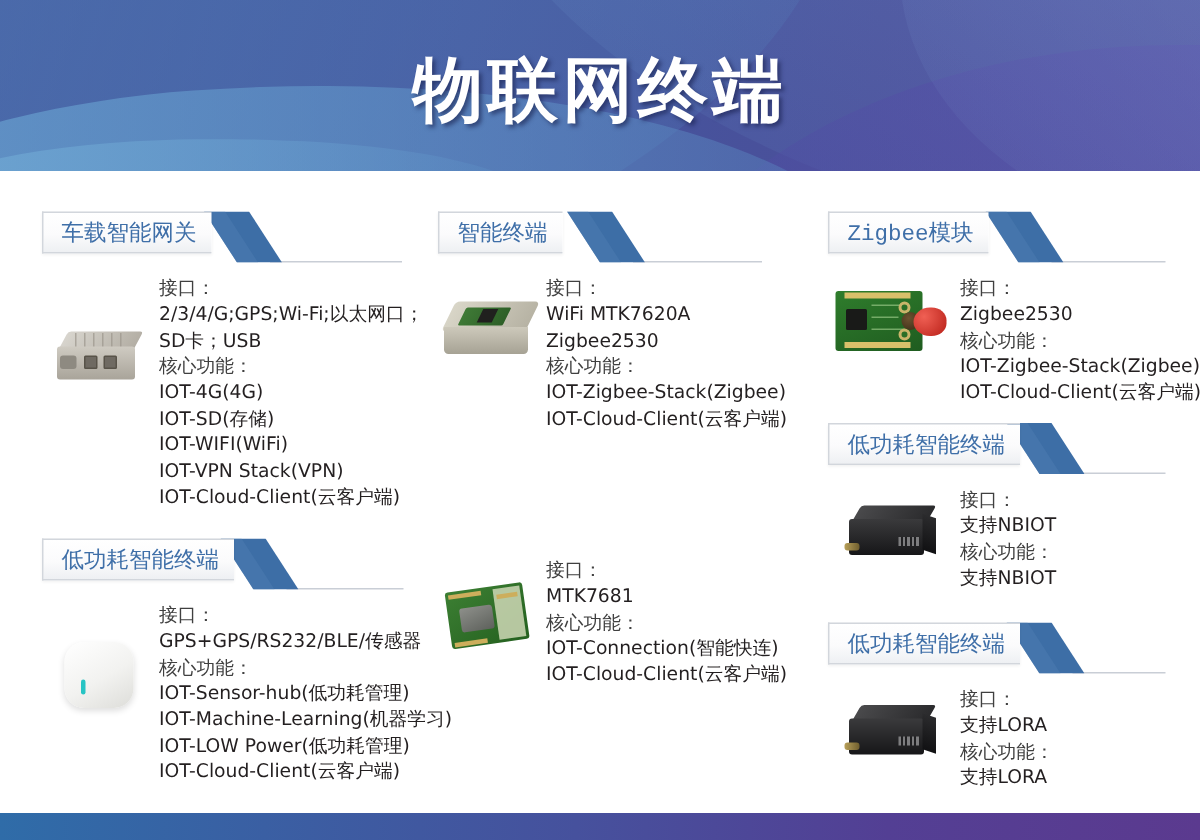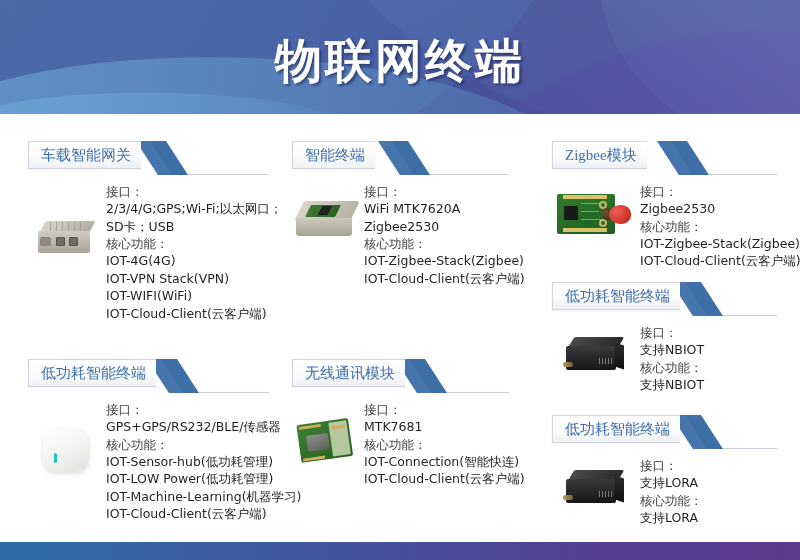--- a/index.html
+++ b/index.html
@@ -70,21 +70,21 @@
     position:absolute; left:0; top:0; height:28px;
     background:linear-gradient(180deg,#ffffff 0%,#fbfbfc 55%,#eef0f3 100%);
     border:1px solid #d2d6dc; border-right:none;
     padding:0 10px 0 12px;
     display:flex; align-items:center;
     box-shadow:0 1px 2px rgba(0,0,0,.06);
     z-index:2;
   }
   .ribbon-title {
     font-size:15px; color:#3f6fa8; font-weight:500; white-space:nowrap;
-    font-family:Liberation Serif, serif;
+    font-family:Liberation Mono, monospace;
   }
   .ribbon-arrow {
     position:absolute; top:0; height:34px; width:52px;
     z-index:1;
   }
   .ribbon-arrow svg { display:block; }
   .ribbon-line {
     position:absolute; height:1px; background:#c9ced6; top:33px; z-index:0;
   }
 
@@ -216,22 +216,23 @@
           <div class="port" style="left:20px;"></div>
           <div class="port" style="left:33px;"></div>
         </div>
       </div>
       <div class="specs">
         <div class="lbl">接口：</div>
         <div class="val">2/3/4/G;GPS;Wi-Fi;以太网口；</div>
         <div class="val">SD卡；USB</div>
         <div class="lbl">核心功能：</div>
         <div class="val">IOT-4G(4G)</div>
+        <div class="val">IOT-SD(存储)</div>
+        <div class="val">IOT-WIFI(WiFi)</div>
         <div class="val">IOT-VPN Stack(VPN)</div>
-        <div class="val">IOT-WIFI(WiFi)</div>
         <div class="val">IOT-Cloud-Client(云客户端)</div>
       </div>
     </div>
   </div>
 
   <div class="card" style="left:292px; top:14px; width:250px;">
     <div class="ribbon">
       <div class="ribbon-box">
         <span class="ribbon-title">智能终端</span>
       </div>
@@ -352,40 +353,28 @@
         <div class="pimg hub">
           <div class="b"></div>
           <div class="led"></div>
         </div>
       </div>
       <div class="specs">
         <div class="lbl">接口：</div>
         <div class="val">GPS+GPS/RS232/BLE/传感器</div>
         <div class="lbl">核心功能：</div>
         <div class="val">IOT-Sensor-hub(低功耗管理)</div>
+        <div class="val">IOT-Machine-Learning(机器学习)</div>
         <div class="val">IOT-LOW Power(低功耗管理)</div>
-        <div class="val">IOT-Machine-Learning(机器学习)</div>
         <div class="val">IOT-Cloud-Client(云客户端)</div>
       </div>
     </div>
   </div>
 
   <div class="card" style="left:292px; top:232px; width:250px;">
-    <div class="ribbon">
-      <div class="ribbon-box">
-        <span class="ribbon-title">无线通讯模块</span>
-      </div>
-      <div class="ribbon-arrow" style="left:103px;">
-        <svg width="52" height="34" viewBox="0 0 52 34">
-            <polygon points="0,0 30,0 52,34 22,34" fill="#3d6ea6"></polygon>
-            <polygon points="0,0 14,0 36,34 22,34" fill="#4d7cb0" opacity="0.55"></polygon>
-          </svg>
-      </div>
-      <div class="ribbon-line" style="left:147px; width:70px;"></div>
-    </div>
     <div class="card-body" style="margin-top:12px;">
       <div class="thumb" style="width:72px; padding-top:16px;">
         <div class="pimg pcb3">
           <div class="b"></div>
           <div class="pale"></div>
           <div class="shield"></div>
           <div class="gold" style="left:4px; top:6px; width:22px; height:3px;"></div>
           <div class="gold" style="left:4px; top:38px; width:22px; height:3px;"></div>
           <div class="gold" style="left:36px; top:10px; width:14px; height:3px;"></div>
         </div>

